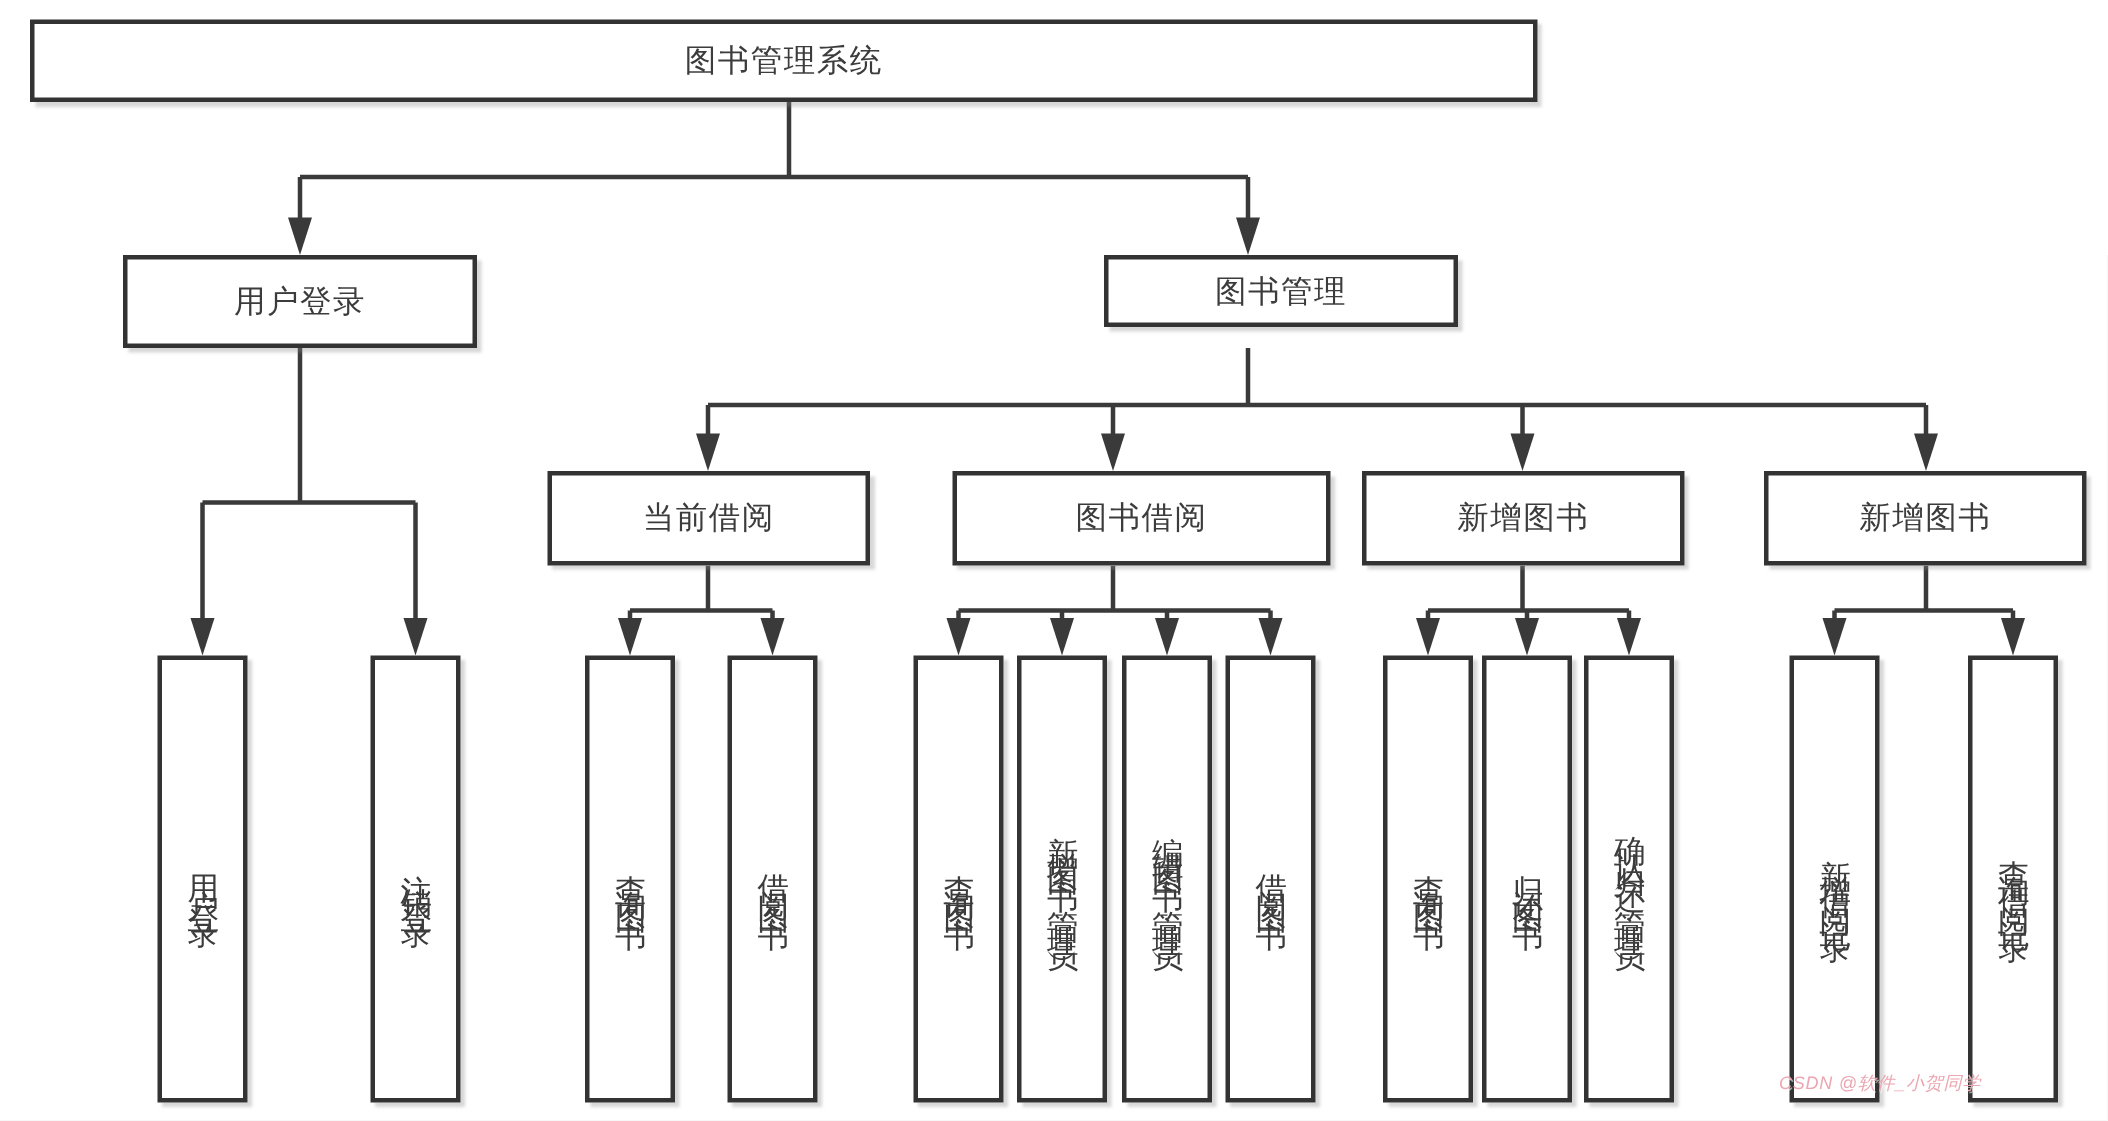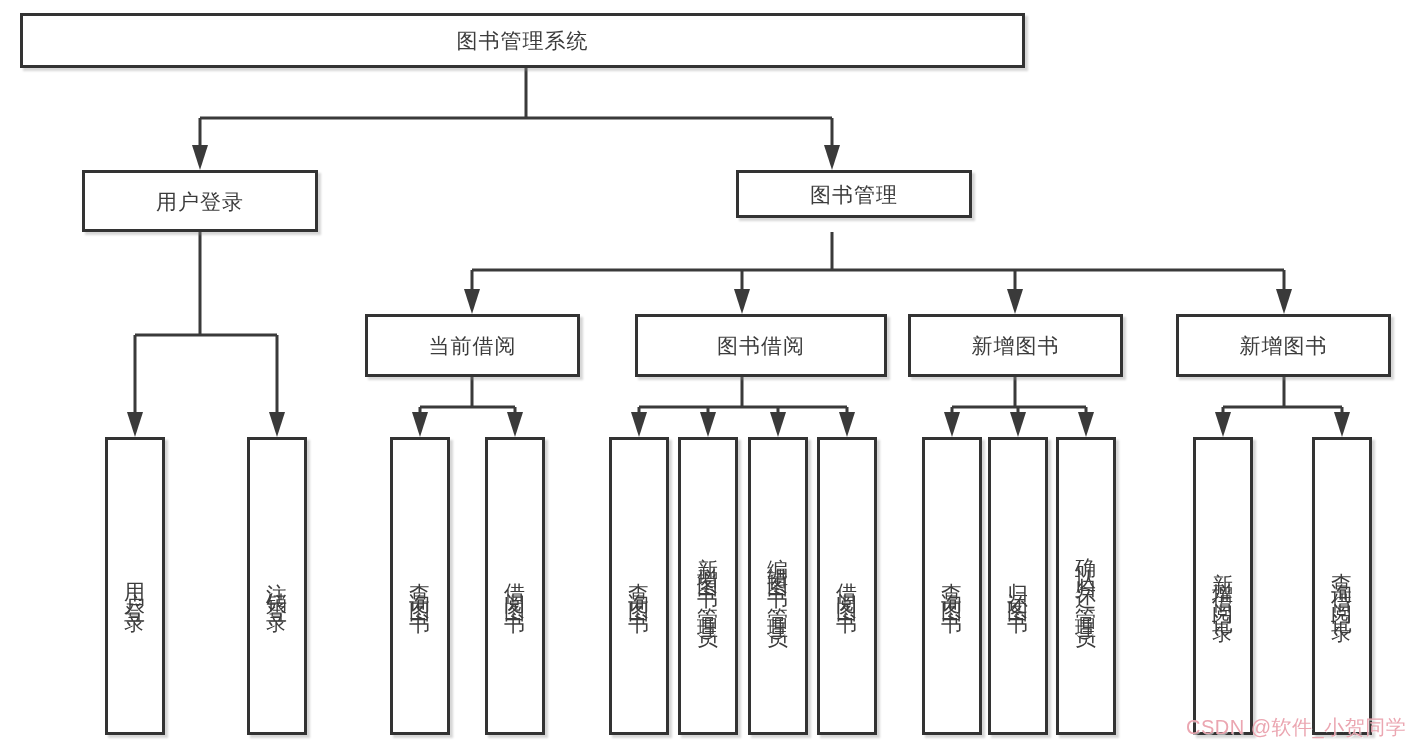--- a/index.html
+++ b/index.html
@@ -33,25 +33,26 @@
     writing-mode:vertical-rl;
     text-orientation:mixed;
     font-size:21px;
     letter-spacing:10px;
     line-height:1.1;
     white-space:nowrap;
   }
   .watermark{
     position:absolute;
     left:1186px;top:714px;
-    font-size:20px;
+    font-size:12px;
     letter-spacing:0.5px;
     color:var(--watermark-color,#eba6b1);
     white-space:nowrap;
     text-shadow:1px 1px 0 rgba(255,255,255,0.55);
+    font-style:italic;
   }
 </style>
 </head>
 <body>
 
 <div class="stage">
 
   <svg class="connectors" width="1405" height="747" viewBox="0 0 1405 747">
     <g>
       <path d="M526 68 V118 M200 118 H832 M200 118 V150 M832 118 V150"></path>

